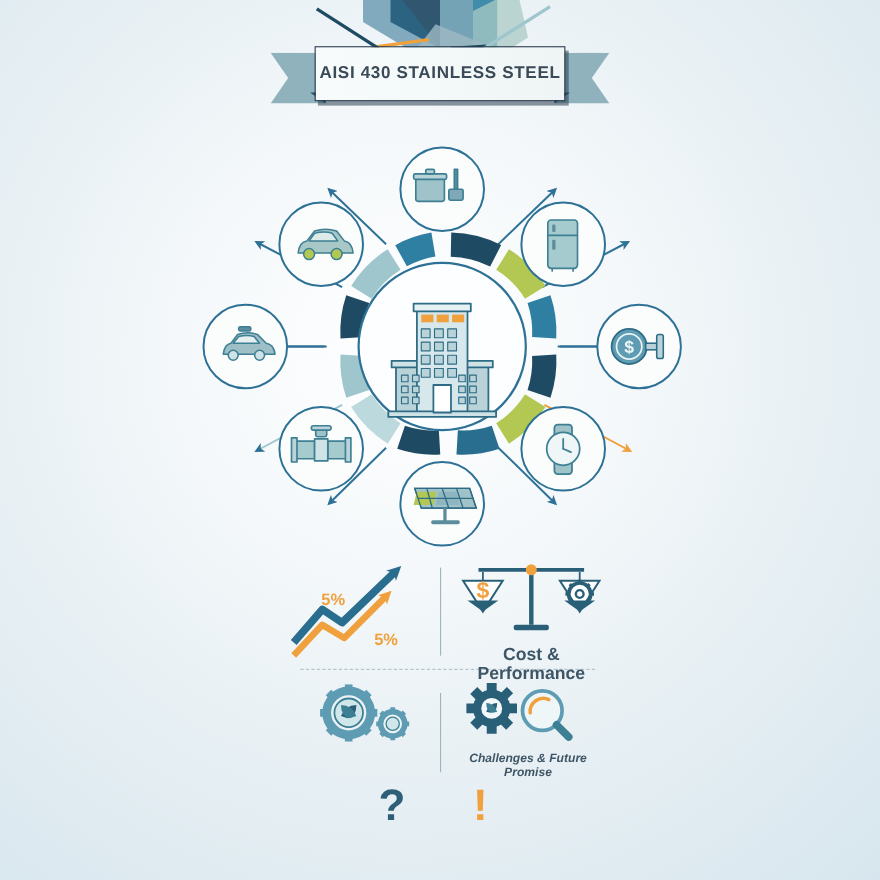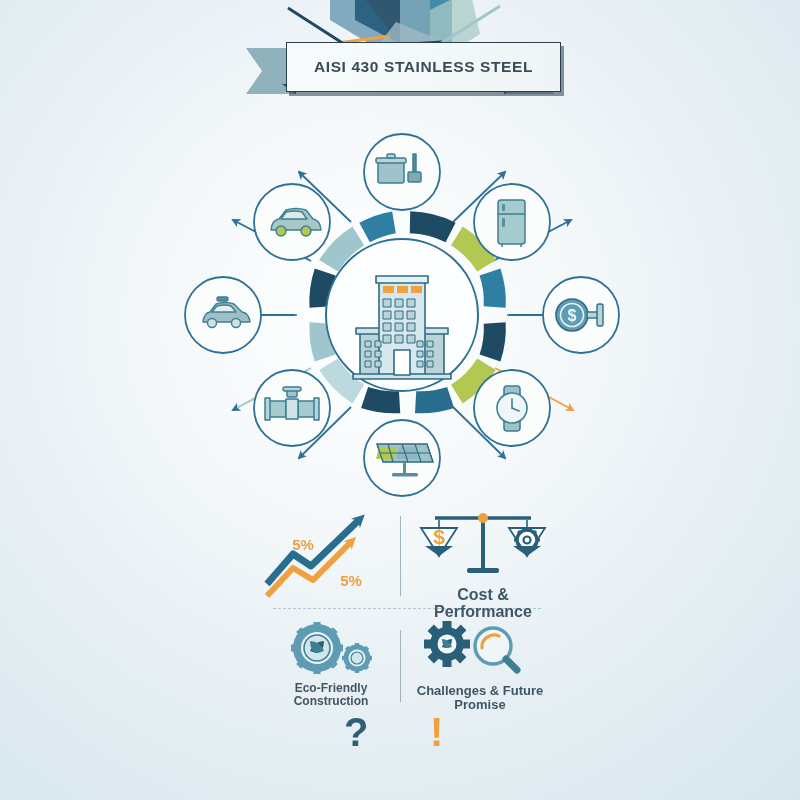--- a/index.html
+++ b/index.html
@@ -14,21 +14,21 @@
 
   
   #top-decor { position:absolute; left:0; top:0; width:800px; height:120px; }
   #banner-wrap { position:absolute; left:0; top:34px; width:800px; height:70px; }
   .ribbon-tail {
     position:absolute; top:14px; width:62px; height:46px;
   }
   .ribbon-tail.left  { left:246px; }
   .ribbon-tail.right { left:492px; }
   #banner-box {
-    position:absolute; left:286px; top:8px; width:275px; height:50px;
+    position:absolute; left:286px; top:8px; width:228px; height:50px;
     border:1.5px solid #2c3e50;
     background:linear-gradient(90deg,#f7fbfc 0%,#f4f9fa 45%,#eef5f4 100%);
     display:flex; align-items:center; justify-content:center;
     box-shadow:3px 4px 0 rgba(44,62,80,.55);
   }
   #banner-title {
     font-size:15.5px; font-weight:700; letter-spacing:.6px;
     color:#3a4a57; white-space:nowrap;
   }
 
@@ -38,21 +38,21 @@
   
   #bottom { position:absolute; left:255px; top:498px; width:300px; height:215px; }
 
   .b-cell { position:absolute; }
   .b-cap {
     text-align:center; color:#3f5666; line-height:1.08;
     font-weight:600;
   }
   #cap-cost { font-size:16px; }
   #cap-eco { font-size:12px; font-weight:700; }
-  #cap-chal { font-size:13px; font-weight:600; }
+  #cap-chal { font-size:11px; font-weight:600;font-style:italic; }
 
   #v-div-1 { position:absolute; left:145px; top:18px; width:1px; height:80px; background:#9fb4bf; }
   #v-div-2 { position:absolute; left:145px; top:132px; width:1px; height:72px; background:#9fb4bf; }
   #h-div {
     position:absolute; left:18px; top:110px; width:268px; height:0;
     border-top:1.5px dashed #b4c7d1;
   }
 
   
   #marks { position:absolute; left:320px; top:712px; width:160px; height:60px; }
@@ -374,24 +374,20 @@
             <line x1="0" y1="11" x2="0" y2="15"></line>
           <line x1="-15" y1="0" x2="-11" y2="0"></line>
             <line x1="11" y1="0" x2="15" y2="0"></line>
           <line x1="-10.6" y1="-10.6" x2="-7.8" y2="-7.8"></line>
             <line x1="7.8" y1="7.8" x2="10.6" y2="10.6"></line>
           <line x1="-10.6" y1="10.6" x2="-7.8" y2="7.8"></line>
             <line x1="7.8" y1="-7.8" x2="10.6" y2="-10.6"></line>
         </g>
       </g>
     </svg>
-    <div class="b-cap" id="cap-eco">
-      <div>Eco-Friendly</div>
-      <div>Construction</div>
-    </div>
   </div>
 
   <div class="b-cell" style="left:150px; top:120px; width:150px; height:90px;">
     <svg width="150" height="62" viewBox="0 0 150 62">
       <g transform="translate(42,26)">
         <circle r="17" fill="#2a5f78"></circle>
         <g stroke="#2a5f78" stroke-width="9">
           <line x1="0" y1="-23" x2="0" y2="-15"></line>
             <line x1="0" y1="15" x2="0" y2="23"></line>
           <line x1="-23" y1="0" x2="-15" y2="0"></line>

